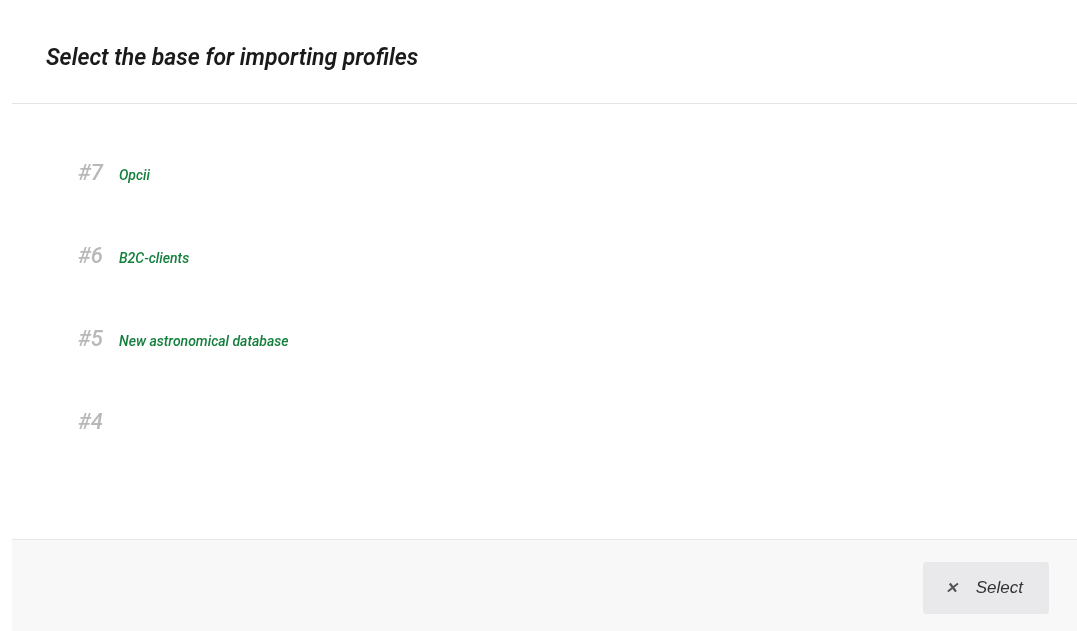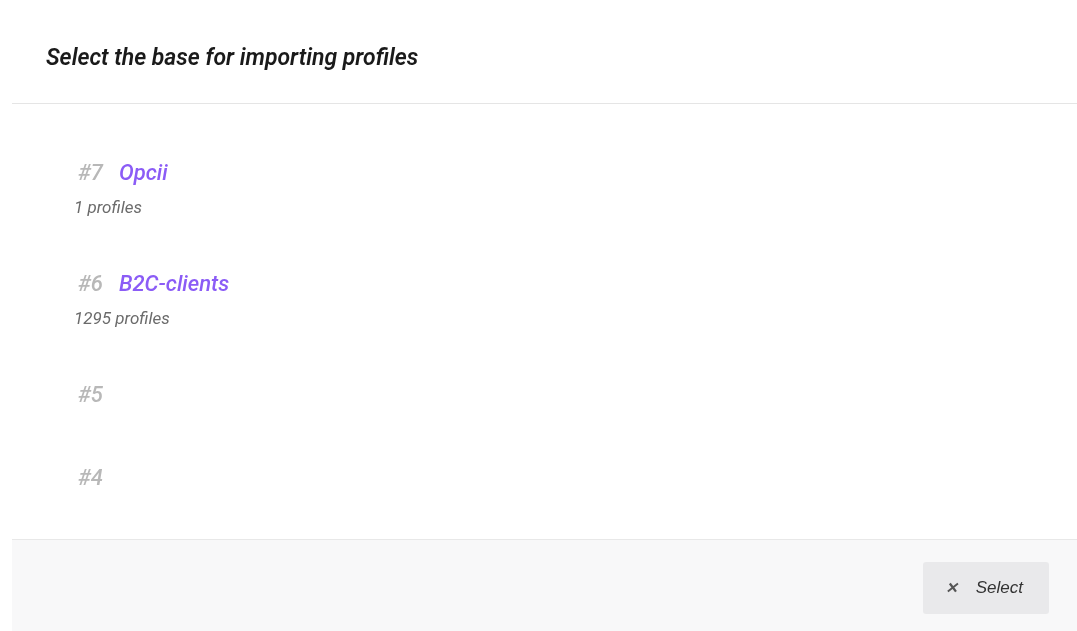--- a/index.html
+++ b/index.html
@@ -47,23 +47,23 @@
       align-items: baseline;
       gap: 8px;
       margin-bottom: 8px;
     }
     .base-number {
       font-size: 22px;
       font-weight: 500;
       color: #b8b8b8;
     }
     .base-name {
-      font-size: 22px;
+      font-size: 14px;
       font-weight: 500;
-      color: #8b5cf6;
+      color: #15803d;
     }
     .base-subtitle {
       font-size: 17px;
       color: #6b6b6b;
       font-weight: 400;
     }
     .footer {
       position: absolute;
       bottom: 0;
       left: 0;
@@ -117,34 +117,33 @@
 <div class="divider"></div>
 
 <div class="content-area">
   <div class="list-container">
 
     <div class="base-item">
       <div class="base-item-header">
         <span class="base-number">#7</span>
         <span class="base-name">Opcii</span>
       </div>
-      <div class="base-subtitle">1 profiles</div>
     </div>
 
     <div class="base-item">
       <div class="base-item-header">
         <span class="base-number">#6</span>
         <span class="base-name">B2C-clients</span>
       </div>
-      <div class="base-subtitle">1295 profiles</div>
     </div>
 
     <div class="base-item">
       <div class="base-item-header">
         <span class="base-number">#5</span>
+        <span class="base-name">New astronomical database</span>
       </div>
     </div>
 
     <div class="base-item">
       <div class="base-item-header">
         <span class="base-number">#4</span>
       </div>
     </div>
 
   </div>

